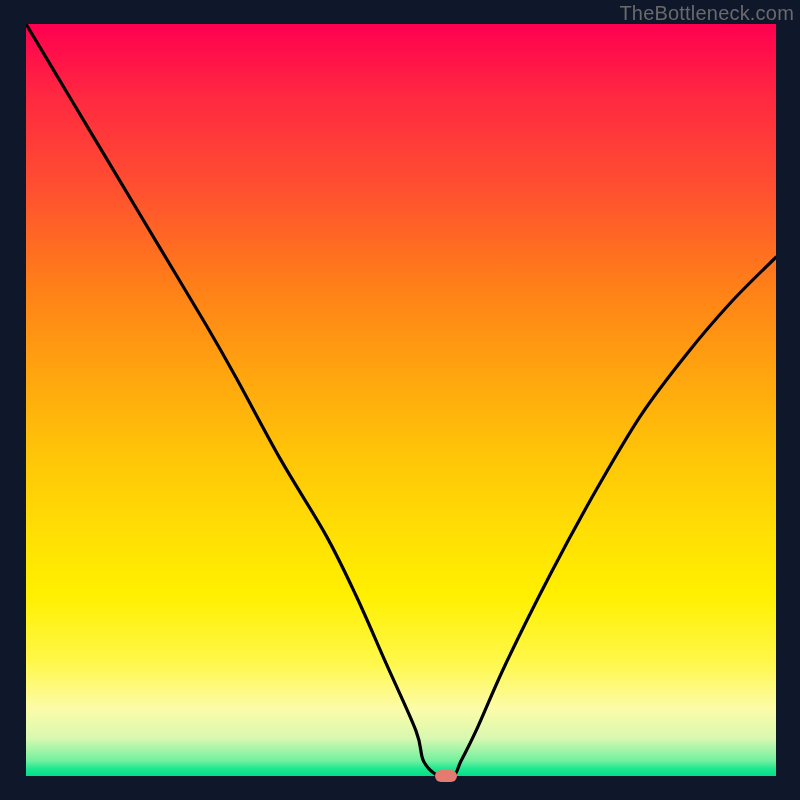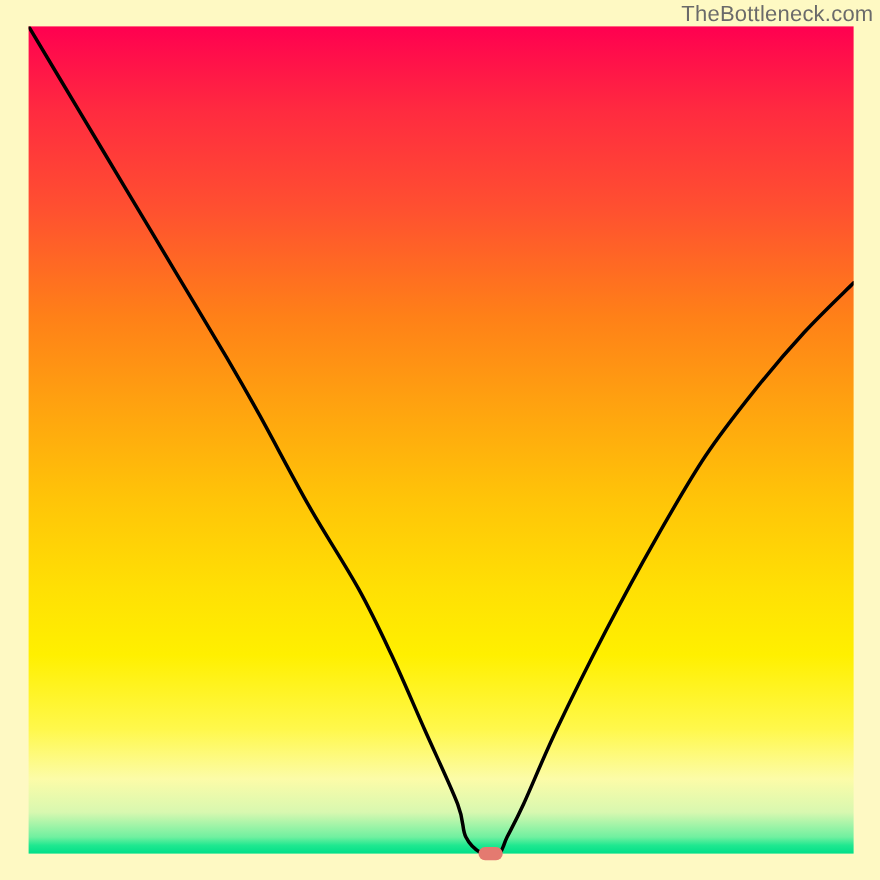--- a/index.html
+++ b/index.html
@@ -8,21 +8,21 @@
     width: 800px;
     height: 800px;
     background: #000;
     font-family: Arial, Helvetica, sans-serif;
     overflow: hidden;
   }
   .frame {
     position: relative;
     width: 800px;
     height: 800px;
-    background: #fef9c3;
+    background: #0f172a;
   }
   .plot {
     position: absolute;
     left: 26px;
     top: 24px;
     width: 750px;
     height: 752px;
     background: linear-gradient(
       to bottom,
       #ff0050 0%,

